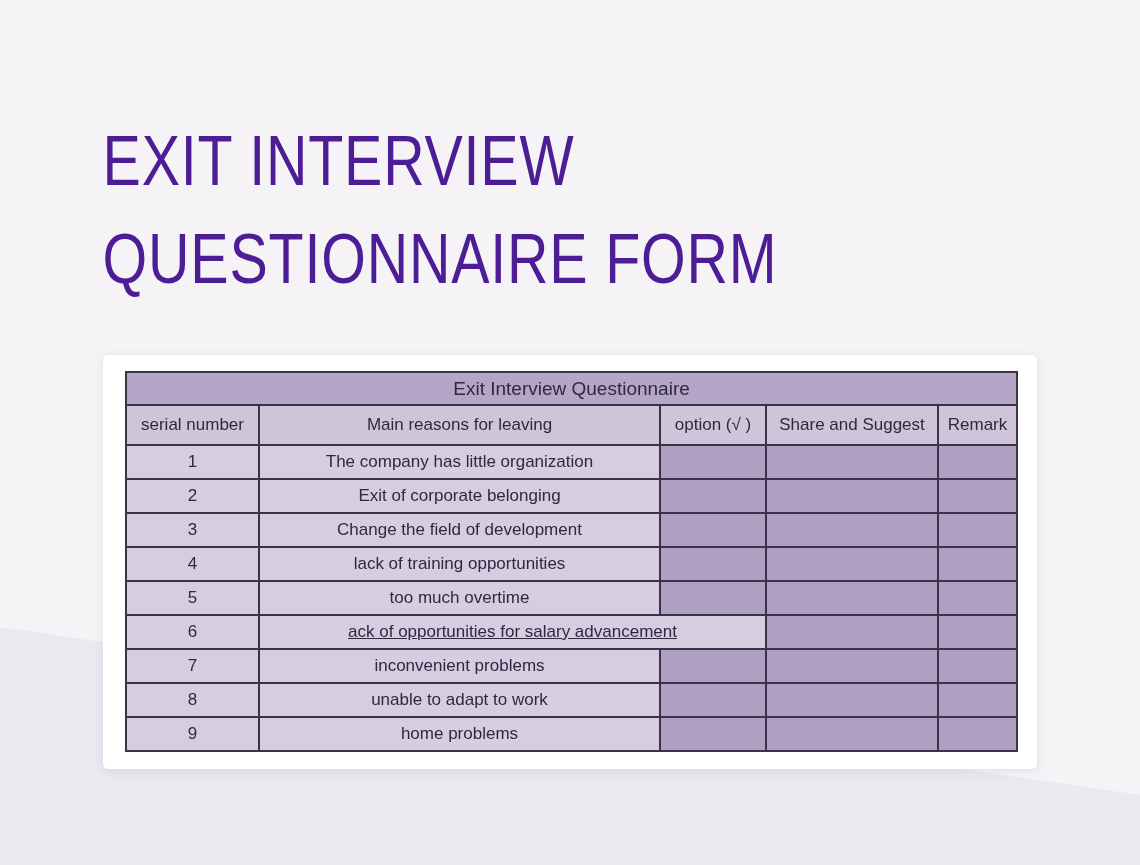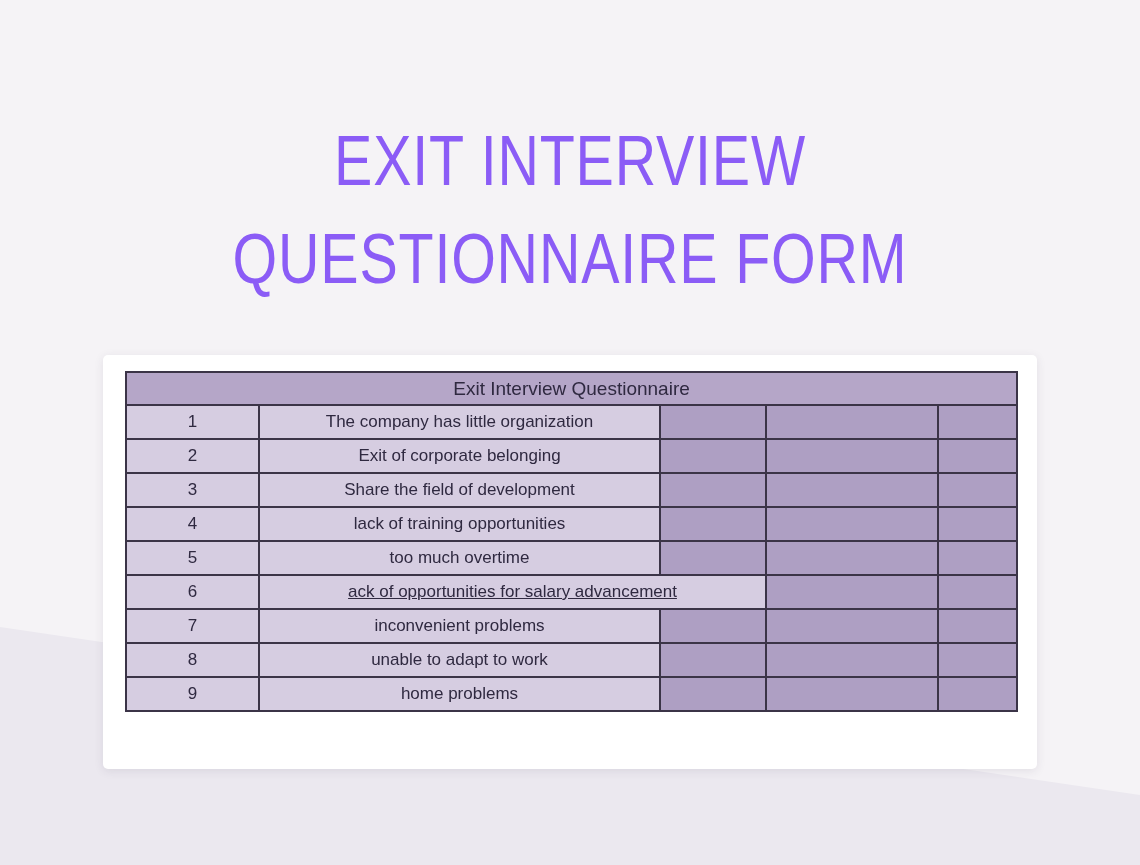--- a/index.html
+++ b/index.html
@@ -9,22 +9,22 @@
     font-family:"Liberation Sans","DejaVu Sans",sans-serif;
   }
   .bg-diagonal{
     position:absolute;left:0;top:0;width:1140px;height:865px;
     background:#ebe8ef;
     clip-path:polygon(0 627px,1140px 795px,1140px 865px,0 865px);
     z-index:0;
   }
   .page-title{
     position:absolute;left:0;top:112px;width:1140px;
-    text-align:center;z-index:1;
-    color:#8b5cf6;
+    text-align:left;z-index:1;
+    color:#4c1d95;
     font-size:70px;font-weight:400;letter-spacing:1px;
   }
   .page-title .line{
     height:98px;line-height:98px;
     transform:scaleX(0.82);transform-origin:50% 50%;
     white-space:nowrap;
   }
   .card{
     position:absolute;left:103px;top:355px;width:934px;height:414px;
     background:#ffffff;border-radius:5px;
@@ -71,38 +71,45 @@
       <col class="c-serial">
         <col class="c-reason">
         <col class="c-option">
         <col class="c-share">
         <col class="c-remark">
     </colgroup>
     <tbody>
         <tr class="tbl-title">
       <td colspan="5">Exit Interview Questionnaire</td>
     </tr>
+    <tr class="head">
+      <td class="light">serial number</td>
+      <td class="light">Main reasons for leaving</td>
+      <td class="light">option (√ )</td>
+      <td class="light">Share and Suggest</td>
+      <td class="light">Remark</td>
+    </tr>
 
     <tr class="row">
       <td class="light">1</td>
       <td class="light">The company has little organization</td>
       <td class="dark"></td>
       <td class="dark"></td>
       <td class="dark"></td>
     </tr>
     <tr class="row">
       <td class="light">2</td>
       <td class="light">Exit of corporate belonging</td>
       <td class="dark"></td>
       <td class="dark"></td>
       <td class="dark"></td>
     </tr>
     <tr class="row">
       <td class="light">3</td>
-      <td class="light">Share the field of development</td>
+      <td class="light">Change the field of development</td>
       <td class="dark"></td>
       <td class="dark"></td>
       <td class="dark"></td>
     </tr>
     <tr class="row">
       <td class="light">4</td>
       <td class="light">lack of training opportunities</td>
       <td class="dark"></td>
       <td class="dark"></td>
       <td class="dark"></td>

